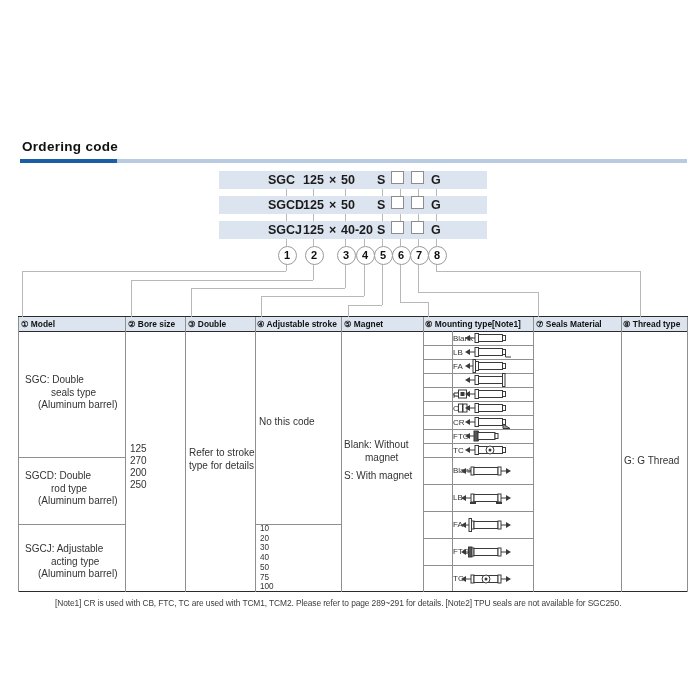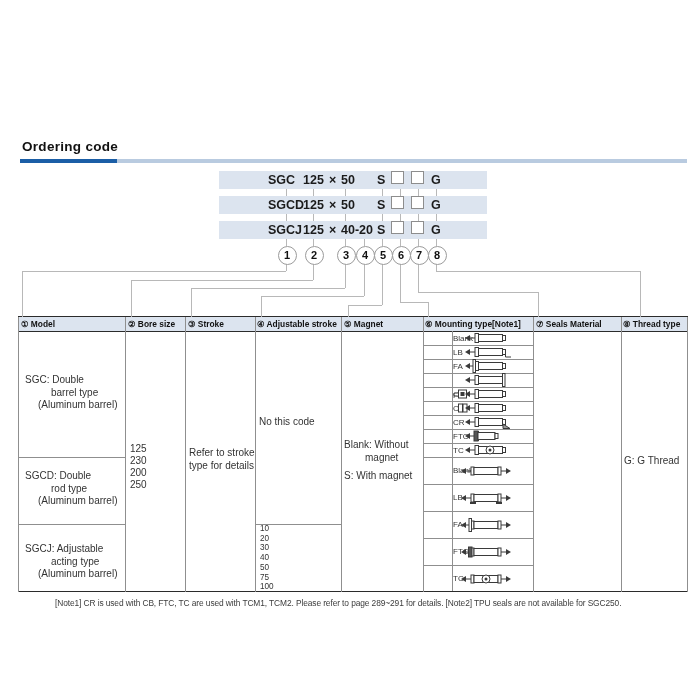--- a/index.html
+++ b/index.html
@@ -66,30 +66,30 @@
     <span class="c-thread">G</span>
   </div>
 
   <div class="abs" style="left:18px;top:291.5px;width:670px;height:2px;background:#2b2b2b"></div>
   <div class="hdr-bg"></div>
   <div class="abs" style="left:18px;top:307px;width:670px;height:1px;background:#2b2b2b"></div>
   <div class="abs" style="left:18px;top:567px;width:670px;height:1px;background:#2b2b2b"></div>
 
   <div class="hdr-cell" style="left:21px">① Model</div>
   <div class="hdr-cell" style="left:128px">② Bore size</div>
-  <div class="hdr-cell" style="left:188px">③ Stroke</div>
+  <div class="hdr-cell" style="left:188px">③ Double</div>
   <div class="hdr-cell" style="left:257px">④ Adjustable stroke</div>
   <div class="hdr-cell" style="left:344px">⑤ Magnet</div>
   <div class="hdr-cell" style="left:425px">⑥ Mounting type[Note1]</div>
   <div class="hdr-cell" style="left:536px">⑦ Seals Material</div>
   <div class="hdr-cell" style="left:623px">⑧ Thread type</div>
 
   <div class="cell model-block" style="left:25px;top:350px">
     <div>SGC: Double</div>
-    <div class="m2">barrel type</div>
+    <div class="m2">seals type</div>
     <div class="m3">(Aluminum barrel)</div>
   </div>
   <div class="cell model-block" style="left:25px;top:446px">
     <div>SGCD: Double</div>
     <div class="m2">rod type</div>
     <div class="m3">(Aluminum barrel)</div>
   </div>
   <div class="cell model-block" style="left:25px;top:519px">
     <div>SGCJ: Adjustable</div>
     <div class="m2">acting type</div>
@@ -103,21 +103,21 @@
   <div class="cell" style="left:259px;top:392px">No this code</div>
   <div class="cell" style="left:344px;top:415px">
     <div>Blank: Without</div>
     <div style="padding-left:21px">magnet</div>
   </div>
   <div class="cell" style="left:344px;top:446px">S: With magnet</div>
   <div class="cell" style="left:624px;top:431px">G: G Thread</div>
 
   <div class="cell" style="left:130px;top:419px;line-height:12px" id="bore-list">
       <div>125</div>
-      <div>230</div>
+      <div>270</div>
       <div>200</div>
       <div>250</div>
     </div>
   <div class="cell" style="left:260px;top:500px;line-height:9.7px;font-size:8.2px" id="adj-list">
       <div>10</div>
       <div>20</div>
       <div>30</div>
       <div>40</div>
       <div>50</div>
       <div>75</div>

